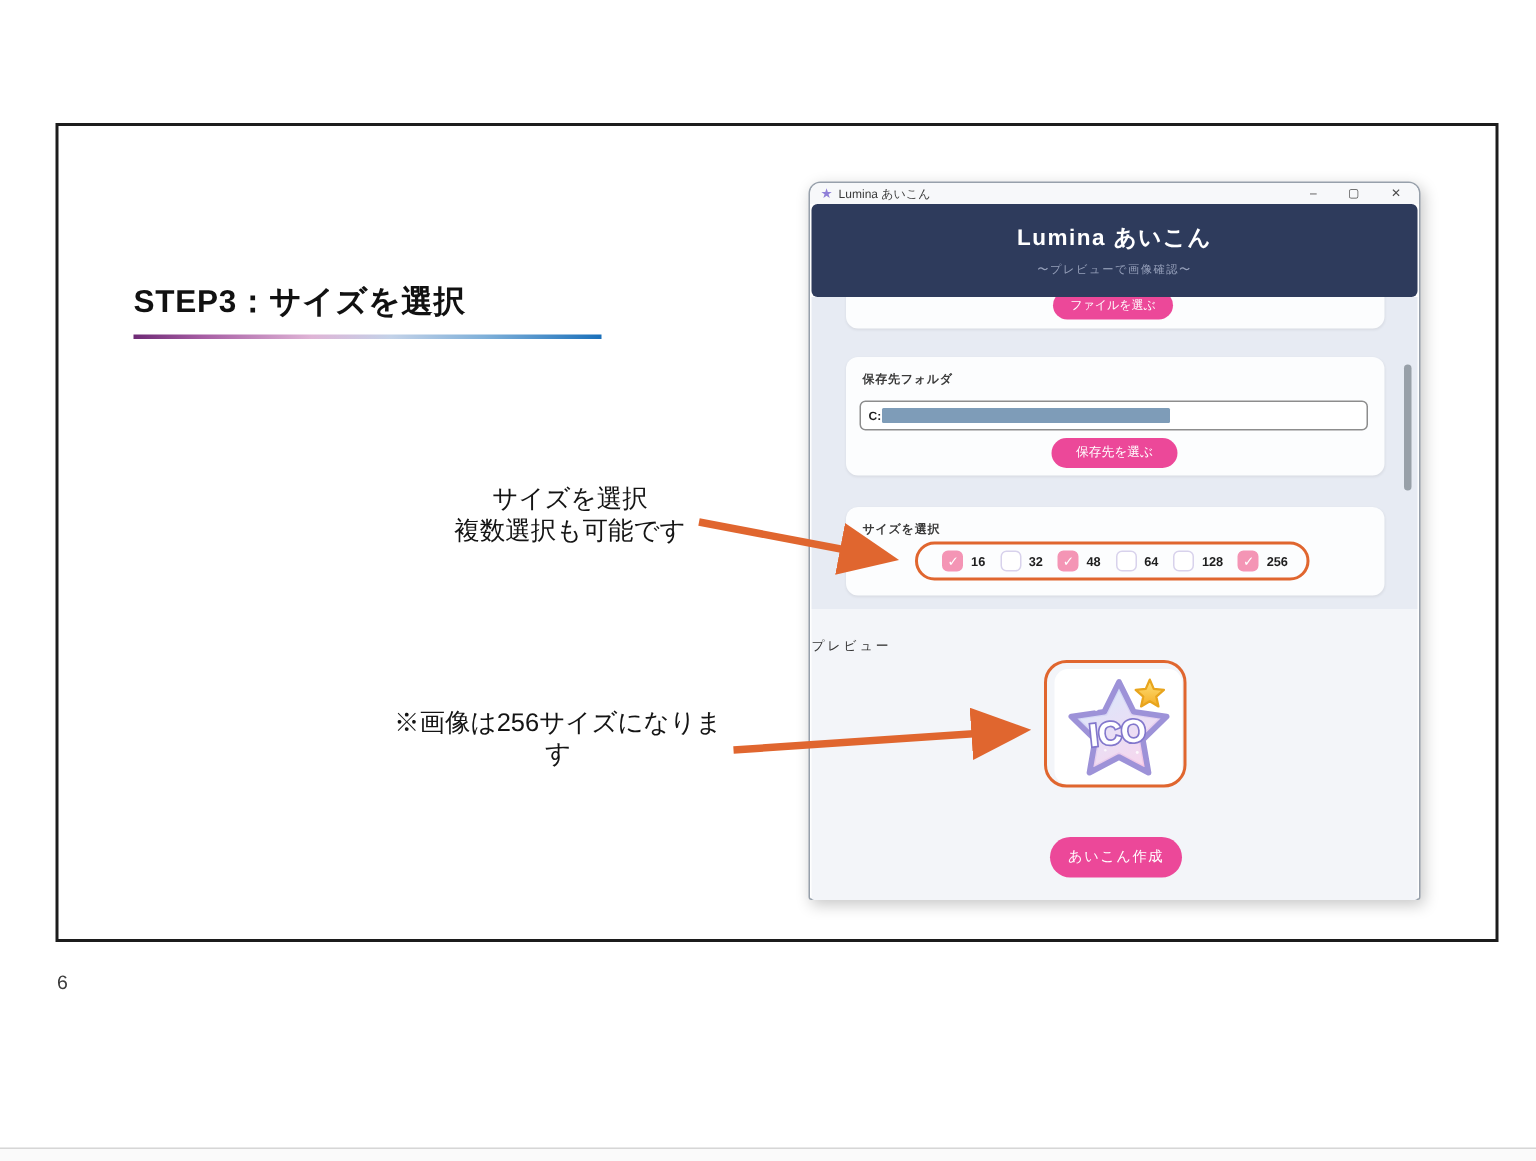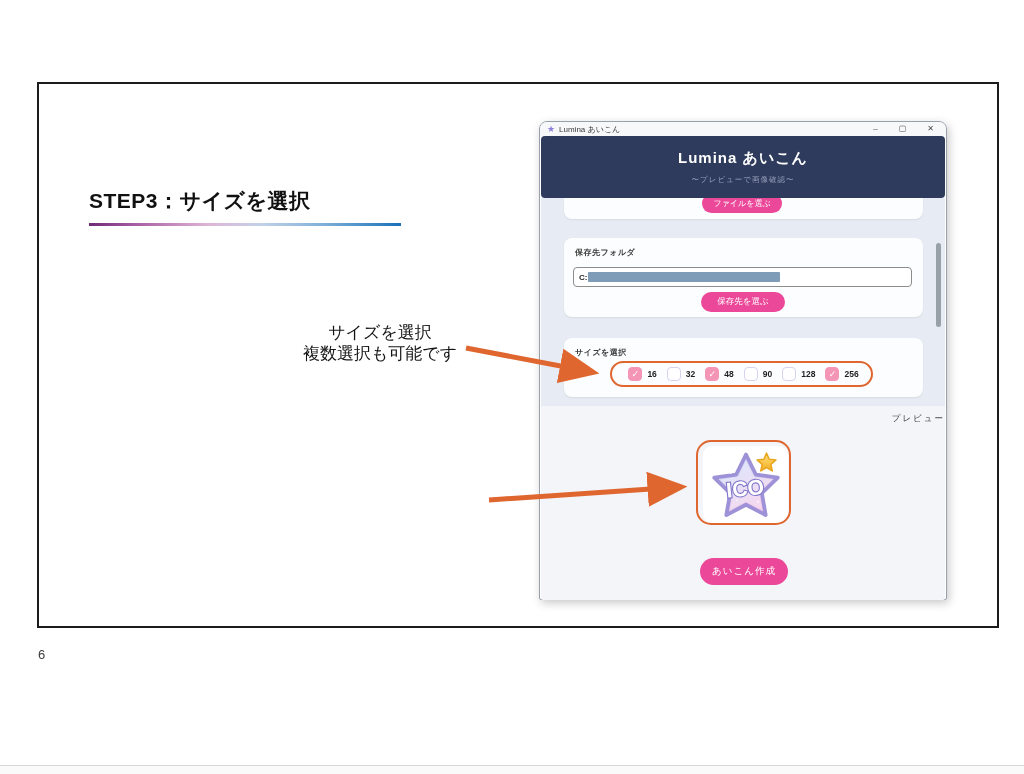--- a/index.html
+++ b/index.html
@@ -54,38 +54,39 @@
   .cb-row { position:absolute; left:0; right:0; top:29px; display:flex; justify-content:center; align-items:center; gap:10px; }
   .cb-item { display:flex; align-items:center; gap:5px; cursor:pointer; }
   .cb { width:14px; height:14px; border-radius:4px; background:#fff; border:1.5px solid #d8d2ec;
     display:flex; align-items:center; justify-content:center; font-size:9px; color:#fff; }
   .cb.checked { background:#f495b5; border-color:#f495b5; }
   .cb-label { font-size:8.5px; font-weight:bold; color:#1e1e1e;text-align:right; }
   .scrollbar { position:absolute; right:4px; top:4px; width:5px; height:200px; }
   .thumb { position:absolute; left:0; top:41px; width:5px; height:84px; background:#98a0a8; border-radius:3px; }
 
   .content-lower { position:absolute; left:1px; right:1px; top:284px; height:194px; background:#f3f5f9; border-radius:0 0 2px 2px; }
-  .preview-label { text-align:right; padding-top:7px; font-size:8.5px; color:#333; letter-spacing:2px; }
+  .preview-label { text-align:left; padding-top:7px; font-size:8.5px; color:#333; letter-spacing:2px;margin-top:12px; }
   .preview-box { position:absolute; left:162px; top:40px; width:85px; height:77px; background:#fff; border-radius:9px;
     display:flex; align-items:center; justify-content:center; }
   .create-btn { position:absolute; left:159px; top:152px; width:88px; height:27px; font-size:9.5px; border-radius:14px; letter-spacing:1px; }
 </style>
 </head>
 <body>
 
 <div class="slide">
   <div class="slide-title">STEP3：サイズを選択</div>
   <div class="title-underline"></div>
 </div>
 
 <div class="ann ann1">
   <div>サイズを選択</div>
   <div>複数選択も可能です</div>
 </div>
 <div class="ann ann2">
+  <div>※画像は256サイズになります</div>
 </div>
 
 <div class="page-number">6</div>
 
 <div class="appwin">
   <div class="titlebar">
     <span class="app-icon">★</span>
     <span class="tb-title">Lumina あいこん</span>
     <span class="tb-controls">
       <span class="ctrl">–</span>
@@ -123,21 +124,21 @@
         <span class="cb-item">
           <span class="cb"></span>
           <span class="cb-label">32</span>
         </span>
         <span class="cb-item">
           <span class="cb checked">✓</span>
           <span class="cb-label">48</span>
         </span>
         <span class="cb-item">
           <span class="cb"></span>
-          <span class="cb-label">90</span>
+          <span class="cb-label">64</span>
         </span>
         <span class="cb-item">
           <span class="cb"></span>
           <span class="cb-label">128</span>
         </span>
         <span class="cb-item">
           <span class="cb checked">✓</span>
           <span class="cb-label">256</span>
         </span>
       </div>

